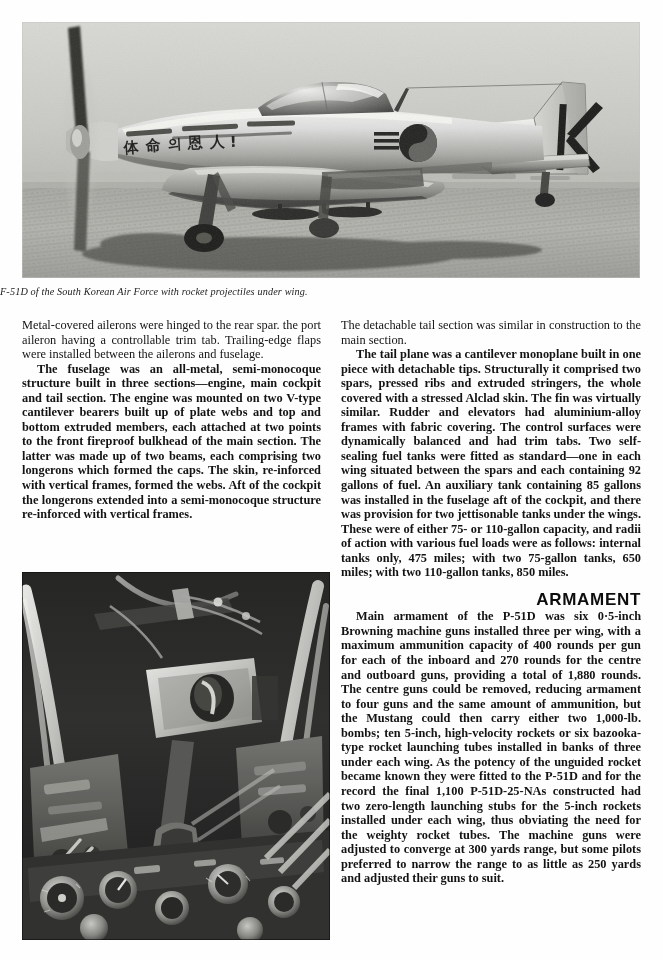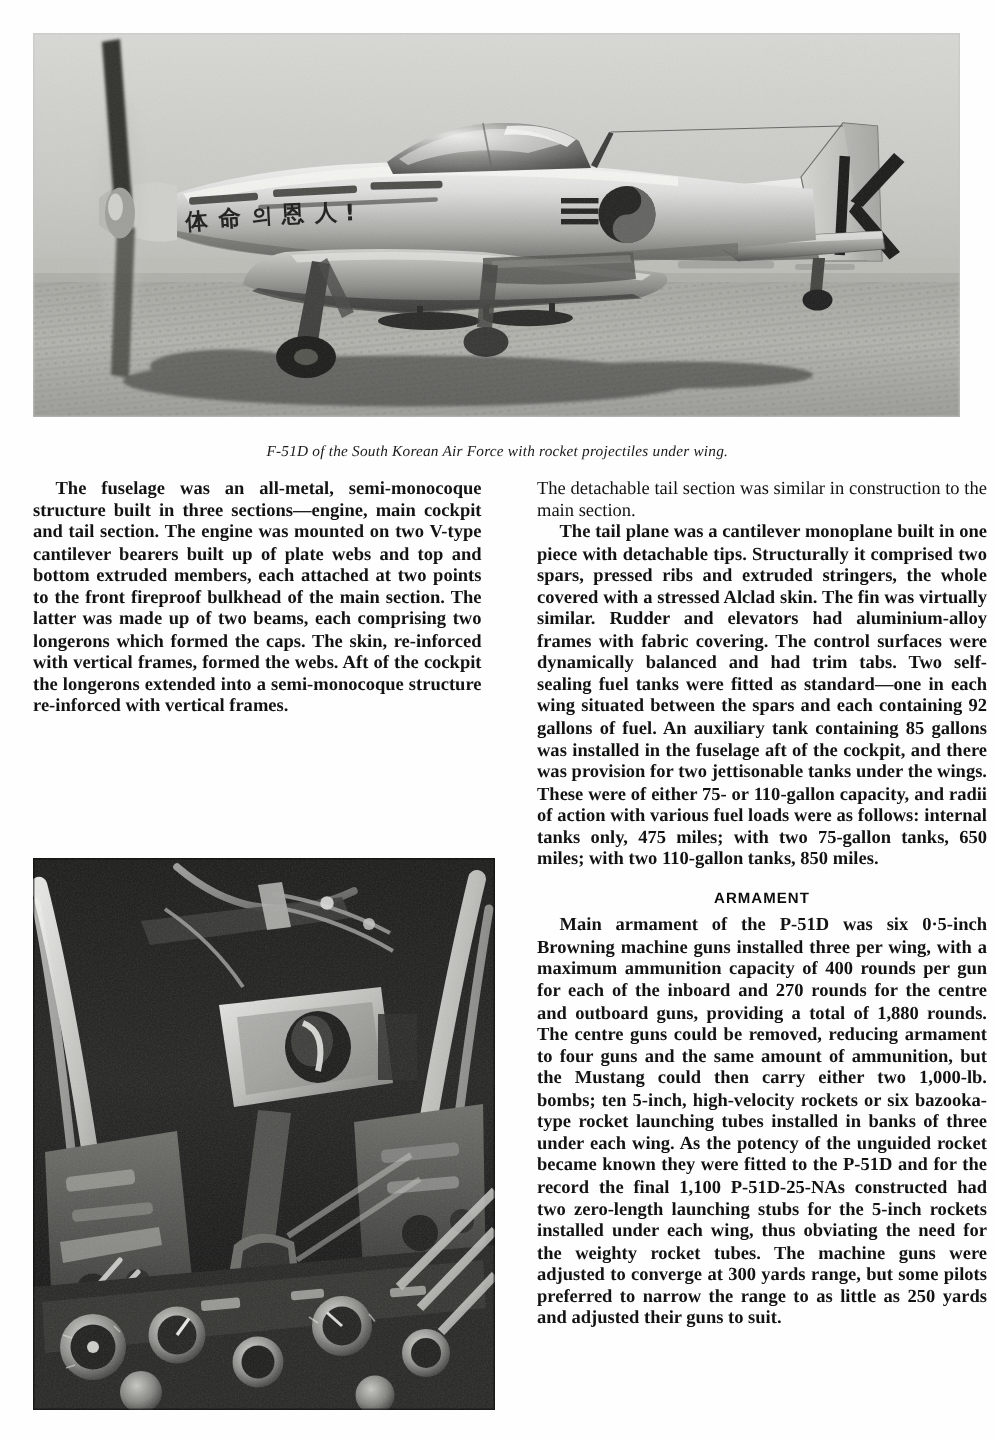--- a/index.html
+++ b/index.html
@@ -41,56 +41,55 @@
     position: absolute;
     font-family: "Liberation Serif", "DejaVu Serif", serif;
     font-style: italic;
     font-size: 10.2px;
     letter-spacing: 0.15px;
     color: #1a1a1a;
     white-space: nowrap;
   }
   .cap-top {
     left: 0;
-    top: 296px;
+    top: 286px;
     width: 663px;
-    text-align: center;
   }
 
   
   .col {
     position: absolute;
     width: 299px;
     font-size: 12.35px;
     line-height: 14.55px;
     text-align: justify;
     text-justify: inter-word;
     color: #131313;
     hyphens: manual;
   }
   .col-left  { left: 22px;  top: 318px; }
-  .col-right { left: 358px; top: 318px; width: 300px; }
+  .col-right { left: 341px; top: 318px; width: 300px; }
 
   .col p {
     margin: 0;
   }
   .col p.indent {
     text-indent: 15px;
   }
   .col p.last-line-natural {
     text-align-last: left;
     font-weight: bold;
   }
 
   .section-head {
     font-family: "Liberation Sans", "DejaVu Sans", sans-serif;
     font-weight: bold;
-    font-size: 10px;
+    font-size: 17px;
     letter-spacing: 0.7px;
-    text-align: center;
+    text-align: right;
     margin: 13px 0 2px 0;
     color: #0d0d0d;
   }
 
   
   .cap-cockpit {
     position: absolute;
     left: 22px;
     top: 548px;
     width: 300px;
@@ -294,20 +293,21 @@
 
       <rect x="0" y="0" width="618" height="256" filter="url(#grainTop)" opacity="0.6"></rect>
 
       <rect x="0" y="0" width="618" height="256" fill="none" stroke="#c4c4c0" stroke-width="2" opacity="0.5"></rect>
     </svg>
   </div>
 
   <div class="photo-caption cap-top">F-51D of the South Korean Air Force with rocket projectiles under wing.</div>
 
   <div class="col col-left">
+    <p>Metal-covered ailerons were hinged to the rear spar. the port aileron having a controllable trim tab. Trailing-edge flaps were installed between the ailerons and fuselage.</p>
     <p class="indent last-line-natural">The fuselage was an all-metal, semi-monocoque structure built in three sections—engine, main cockpit and tail section. The engine was mounted on two V-type cantilever bearers built up of plate webs and top and bottom extruded members, each attached at two points to the front fireproof bulkhead of the main section. The latter was made up of two beams, each comprising two longerons which formed the caps. The skin, re-inforced with vertical frames, formed the webs. Aft of the cockpit the longerons extended into a semi-monocoque structure re-inforced with vertical frames.</p>
   </div>
 
 
   <div class="photo-cockpit">
     <svg width="308" height="368" viewBox="0 0 308 368" xmlns="http://www.w3.org/2000/svg">
       <defs>
         <linearGradient id="ckBg" x1="0" y1="0" x2="0" y2="1">
           <stop offset="0%" stop-color="#1a1a19"></stop>
           <stop offset="40%" stop-color="#242423"></stop>

